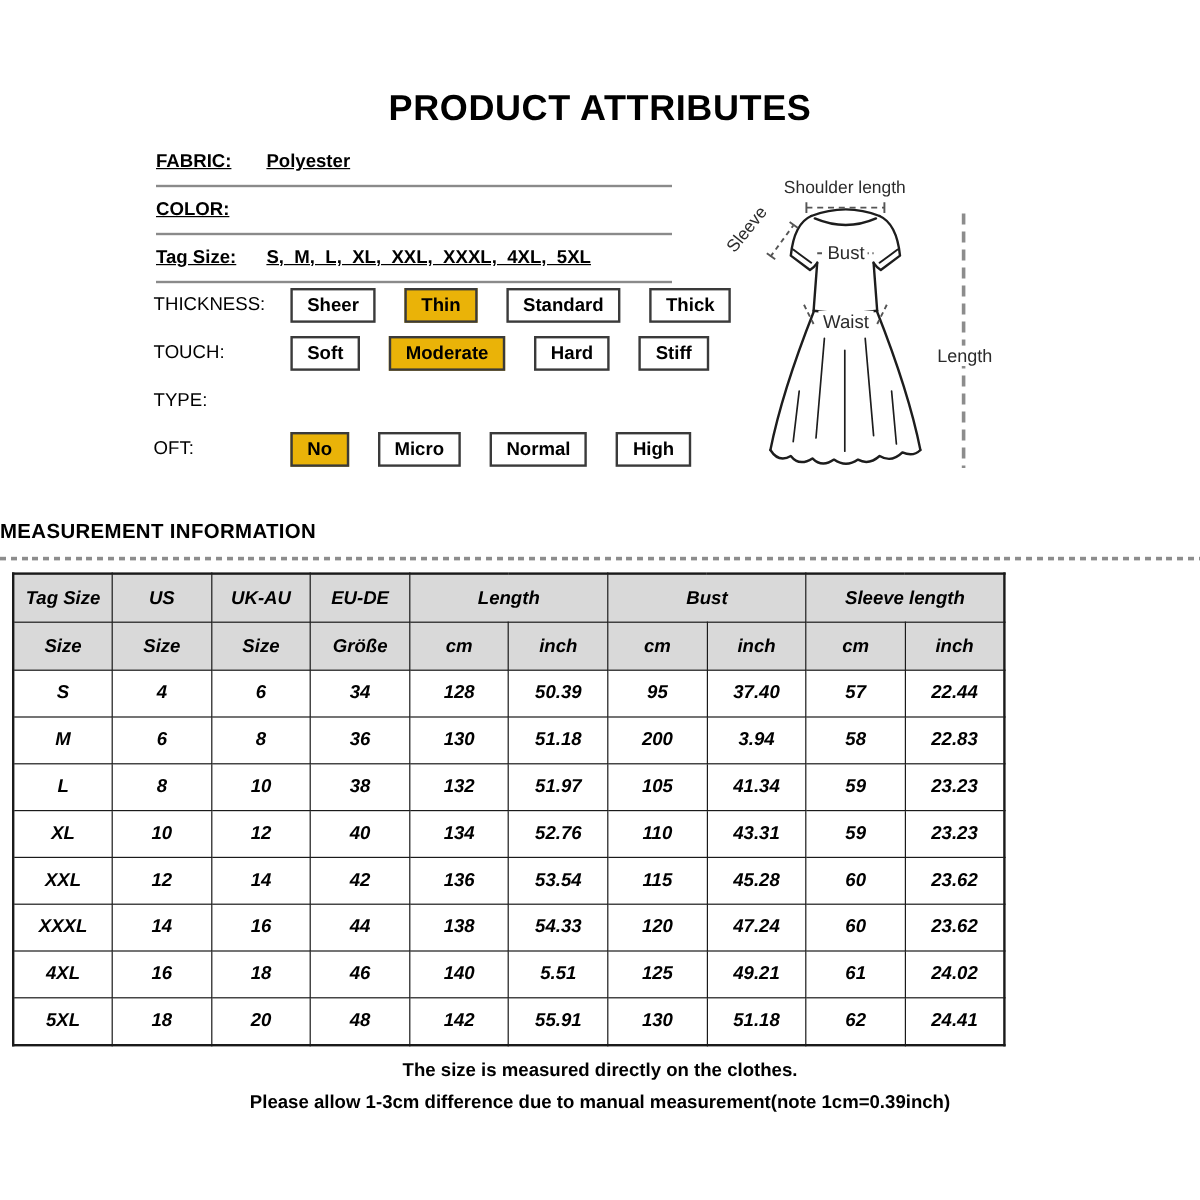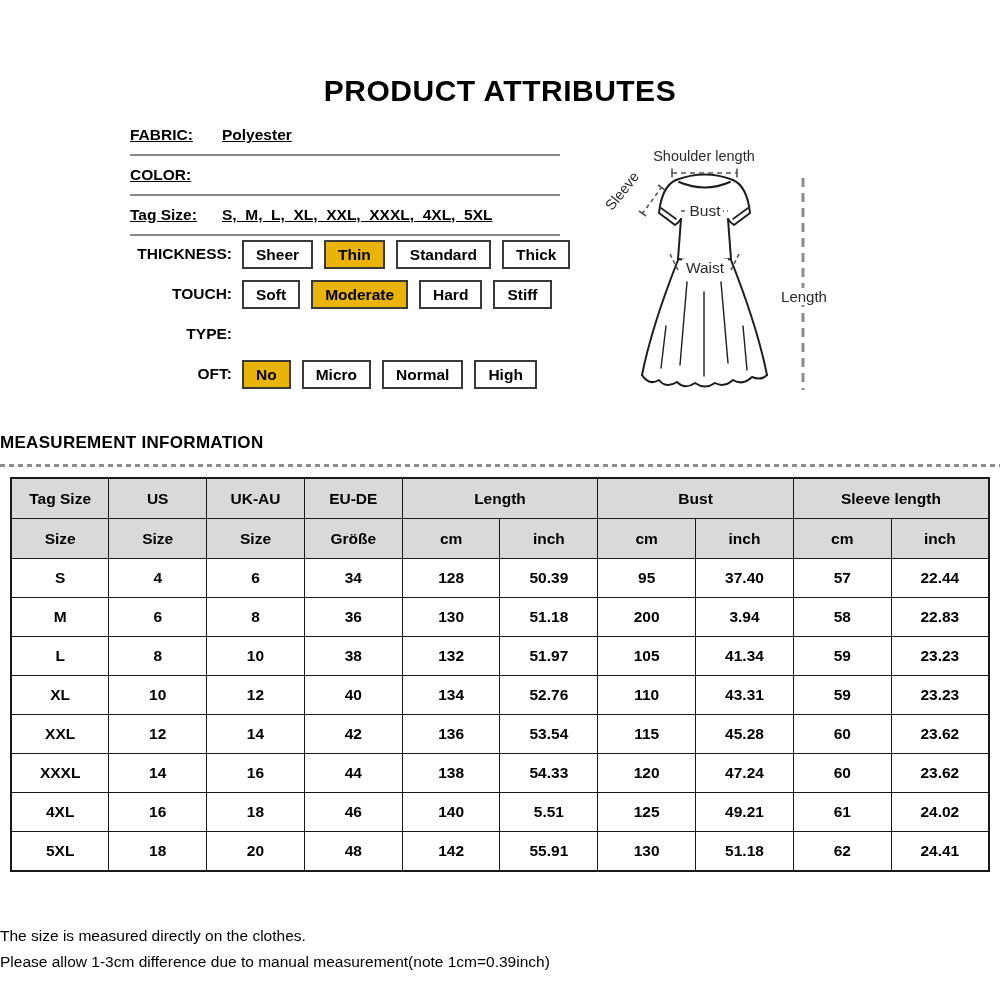--- a/index.html
+++ b/index.html
@@ -15,52 +15,52 @@
   .attr-rows { position:absolute; left:130px; top:116px; width:430px; }
   .attr-row {
     display:flex; align-items:center; height:38px;
     border-bottom:2px solid #8a8a8a; font-weight:bold; font-size:15.5px;text-decoration:underline;
   }
   .attr-label { width:92px; flex:0 0 92px; }
   .attr-value { white-space:pre; }
   
   .opt-rows { position:absolute; left:128px; top:234px; width:460px; }
   .opt-row { display:flex; align-items:center; height:40px; }
-  .opt-label { width:104px; flex:0 0 104px; text-align:right; font-weight:bold; font-size:15.5px; margin-right:10px; }
-  .opt-group { display:flex; gap:11px; }
+  .opt-label { width:104px; flex:0 0 104px; font-weight:normal; font-size:15.5px; margin-right:10px; }
+  .opt-group { display:flex; gap:24px; }
   .opt-btn {
     font-family:inherit; font-weight:bold; font-size:15.5px; color:#000;
     background:#fff; border:2px solid #3a3a3a; padding:3px 12px; line-height:19px;
   }
   .opt-btn.selected { background:#eab308; }
   
   .diagram { position:absolute; left:583px; top:130px; width:255px; height:272px; }
   .diagram text { font-family:"Liberation Sans", sans-serif; fill:#2b2b2b; }
   
   .measure-heading {
     position:absolute; top:433px; left:0; width:100%;
     text-align:left; font-size:17px; font-weight:bold; letter-spacing:.3px;
   }
   .dotted-sep {
     position:absolute; top:464px; left:0; width:1000px; height:3px;
     background:repeating-linear-gradient(90deg,#8d8d8d 0 5px,transparent 5px 9px);
   }
   .size-table {
-    position:absolute; top:477px; left:10px; width:980px;
-    border-collapse:collapse; table-layout:fixed; border:2px solid #1a1a1a;
+    position:absolute; top:477px; left:10px; width:828px;
+    border-collapse:collapse; table-layout:fixed; border:2px solid #1a1a1a;font-style:italic;
   }
   .size-table th, .size-table td {
     border:1px solid #1a1a1a; text-align:center;
     font-weight:bold; font-size:15.5px; padding:0;
   }
   .size-table thead th { background:#d9d9d9; height:39px; }
   .size-table tbody td { background:#ffffff; height:38px; }
   .footer-notes {
     position:absolute; top:880px; left:0; width:100%;
-    text-align:left; font-weight:normal; font-size:15.5px; line-height:26px;margin-top:43px;
+    text-align:center; font-weight:bold; font-size:15.5px; line-height:26px;
   }
 </style>
 </head>
 <body>
 
 <div class="page-title">PRODUCT ATTRIBUTES</div>
 
 <div class="attr-rows">
     <div class="attr-row">
       <span class="attr-label">FABRIC:</span>

